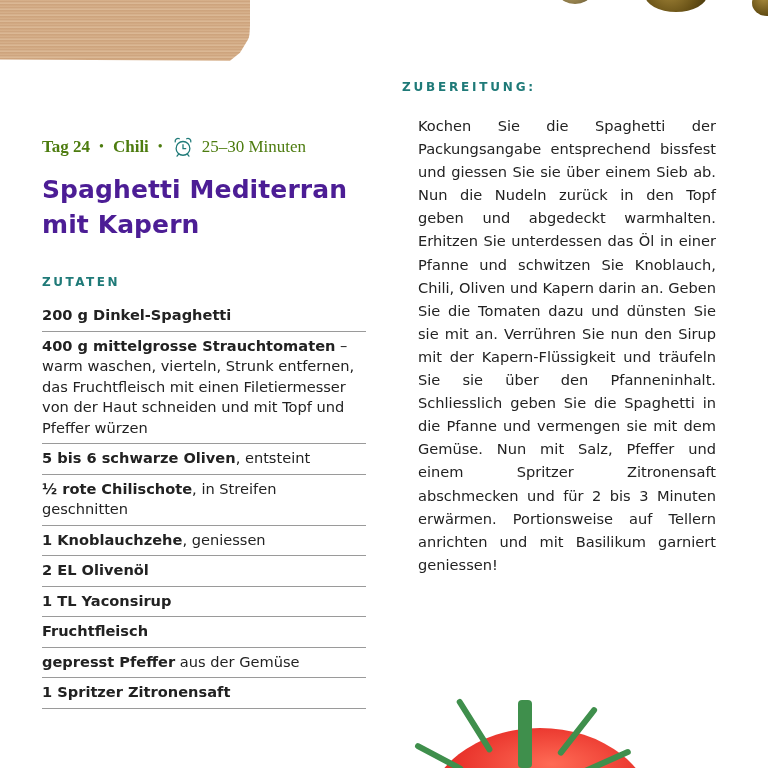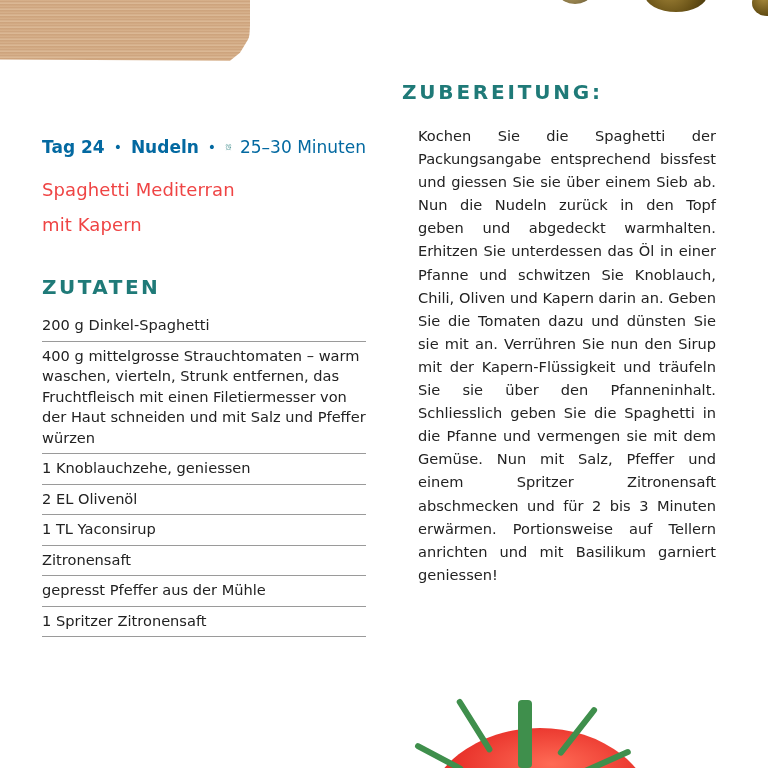--- a/index.html
+++ b/index.html
@@ -27,29 +27,29 @@
   }
   .stem { position:absolute; background:#3f8f4c; border-radius:4px; transform-origin:bottom center; }
   .stem.s1 { left:518px; top:700px; width:14px; height:68px; }
   .stem.s2 { left:488px; top:690px; width:6px; height:62px; transform:rotate(-32deg); }
   .stem.s3 { left:556px; top:695px; width:6px; height:60px; transform:rotate(38deg); }
   .stem.s4 { left:460px; top:716px; width:6px; height:54px; transform:rotate(-62deg); }
   .stem.s5 { left:580px; top:720px; width:6px; height:52px; transform:rotate(66deg); }
 
   
   .left { position:absolute; left:42px; top:134px; width:324px; }
-  .meta { display:flex; align-items:center; font-size:17px; color:#0369a1; white-space:nowrap; height:26px; }
+  .meta { display:flex; align-items:center; font-size:17px; color:#4d7c0f; white-space:nowrap; height:26px;font-family:Liberation Serif, serif; }
   .meta .b { font-weight:bold; }
   .meta .dot { margin:0 9px; font-size:14px; }
   .clock { width:22px; height:22px; margin-right:8px; display:inline-block; }
-  .title { margin:12px 0 0 0; font-size:18px; line-height:35px; font-weight:normal; color:#ef4444; letter-spacing:0.1px; }
-  .section-h { margin:33px 0 12px 0; font-size:20px; font-weight:bold; letter-spacing:2.5px; color:#1f7a78; }
+  .title { margin:12px 0 0 0; font-size:25px; line-height:35px; font-weight:bold; color:#4c1d95; letter-spacing:0.1px; }
+  .section-h { margin:33px 0 12px 0; font-size:12px; font-weight:bold; letter-spacing:2.5px; color:#1f7a78; }
   .ing { list-style:none; margin:0; padding:0; }
   .ing li { font-size:14.6px; line-height:20.5px; padding:4px 0 5px 0; border-bottom:1px solid #9a9a9a; color:#222; }
-  .ing li strong { font-weight:normal;margin-top:7px; }
+  .ing li strong { font-weight:bold;margin-top:7px; }
 
   
   .right { position:absolute; left:402px; top:80px; width:330px; }
   .right .section-h { margin:0 0 20px 0; letter-spacing:2.8px; }
   .prep { font-size:14.6px; line-height:23.1px; text-align:justify; color:#222; margin:16px; hyphens:manual; }
 </style>
 </head>
 <body>
 
 <div class="pasta"></div>
@@ -60,47 +60,49 @@
 <div class="stem s2"></div>
 <div class="stem s3"></div>
 <div class="stem s4"></div>
 <div class="stem s5"></div>
 <div class="stem s1"></div>
 
 <div class="left">
   <div class="meta">
     <span class="b">Tag 24</span>
     <span class="dot">•</span>
-    <span class="b">Nudeln</span>
+    <span class="b">Chili</span>
     <span class="dot">•</span>
     <svg class="clock" viewBox="0 0 24 24" fill="none" stroke="#1f7a78" stroke-width="1.4" stroke-linecap="round">
       <circle cx="12" cy="13.5" r="7.5"></circle>
       <path d="M12 9.5v4.2h3"></path>
       <path d="M3.5 6.5a3.2 3.2 0 0 1 4.5-3.5"></path>
       <path d="M20.5 6.5a3.2 3.2 0 0 0-4.5-3.5"></path>
       <path d="M7 20l-1.5 2M17 20l1.5 2"></path>
     </svg>
     <span>25–30 Minuten</span>
   </div>
 
   <h1 class="title">
     <span>Spaghetti Mediterran</span><br>
     <span>mit Kapern</span>
   </h1>
 
   <div class="section-h">ZUTATEN</div>
 
   <ul class="ing">
     <li><strong>200 g Dinkel-Spaghetti</strong><span></span></li>
-    <li><strong>400 g mittelgrosse Strauchtomaten</strong><span> – warm waschen, vierteln, Strunk entfernen, das Fruchtfleisch mit einen Filetiermesser von der Haut schneiden und mit Salz und Pfeffer würzen</span></li>
+    <li><strong>400 g mittelgrosse Strauchtomaten</strong><span> – warm waschen, vierteln, Strunk entfernen, das Fruchtfleisch mit einen Filetiermesser von der Haut schneiden und mit Topf und Pfeffer würzen</span></li>
+    <li><strong>5 bis 6 schwarze Oliven</strong><span>, entsteint</span></li>
+    <li><strong>½ rote Chilischote</strong><span>, in Streifen geschnitten</span></li>
     <li><strong>1 Knoblauchzehe</strong><span>, geniessen</span></li>
     <li><strong>2 EL Olivenöl</strong><span></span></li>
     <li><strong>1 TL Yaconsirup</strong><span></span></li>
-    <li><strong>Zitronensaft</strong><span></span></li>
-    <li><strong>gepresst Pfeffer</strong><span> aus der Mühle</span></li>
+    <li><strong>Fruchtfleisch</strong><span></span></li>
+    <li><strong>gepresst Pfeffer</strong><span> aus der Gemüse</span></li>
     <li><strong>1 Spritzer Zitronensaft</strong><span></span></li>
 
   </ul>
 </div>
 
 <div class="right">
   <div class="section-h">ZUBEREITUNG:</div>
   <p class="prep">Kochen Sie die Spaghetti der Packungsanga­be entsprechend bissfest und giessen Sie sie über einem Sieb ab. Nun die Nudeln zurück in den Topf geben und abgedeckt warmhal­ten. Erhitzen Sie unterdessen das Öl in einer Pfanne und schwitzen Sie Knoblauch, Chili, Oliven und Kapern darin an. Geben Sie die Tomaten dazu und dünsten Sie sie mit an. Verrühren Sie nun den Sirup mit der Ka­pern-Flüssigkeit und träufeln Sie sie über den Pfanneninhalt. Schliesslich geben Sie die Spaghetti in die Pfanne und vermengen sie mit dem Gemüse. Nun mit Salz, Pfeffer und einem Spritzer Zitronensaft abschmecken und für 2 bis 3 Minuten erwärmen. Portions­weise auf Tellern anrichten und mit Basili­kum garniert geniessen!</p>
 </div>
 

